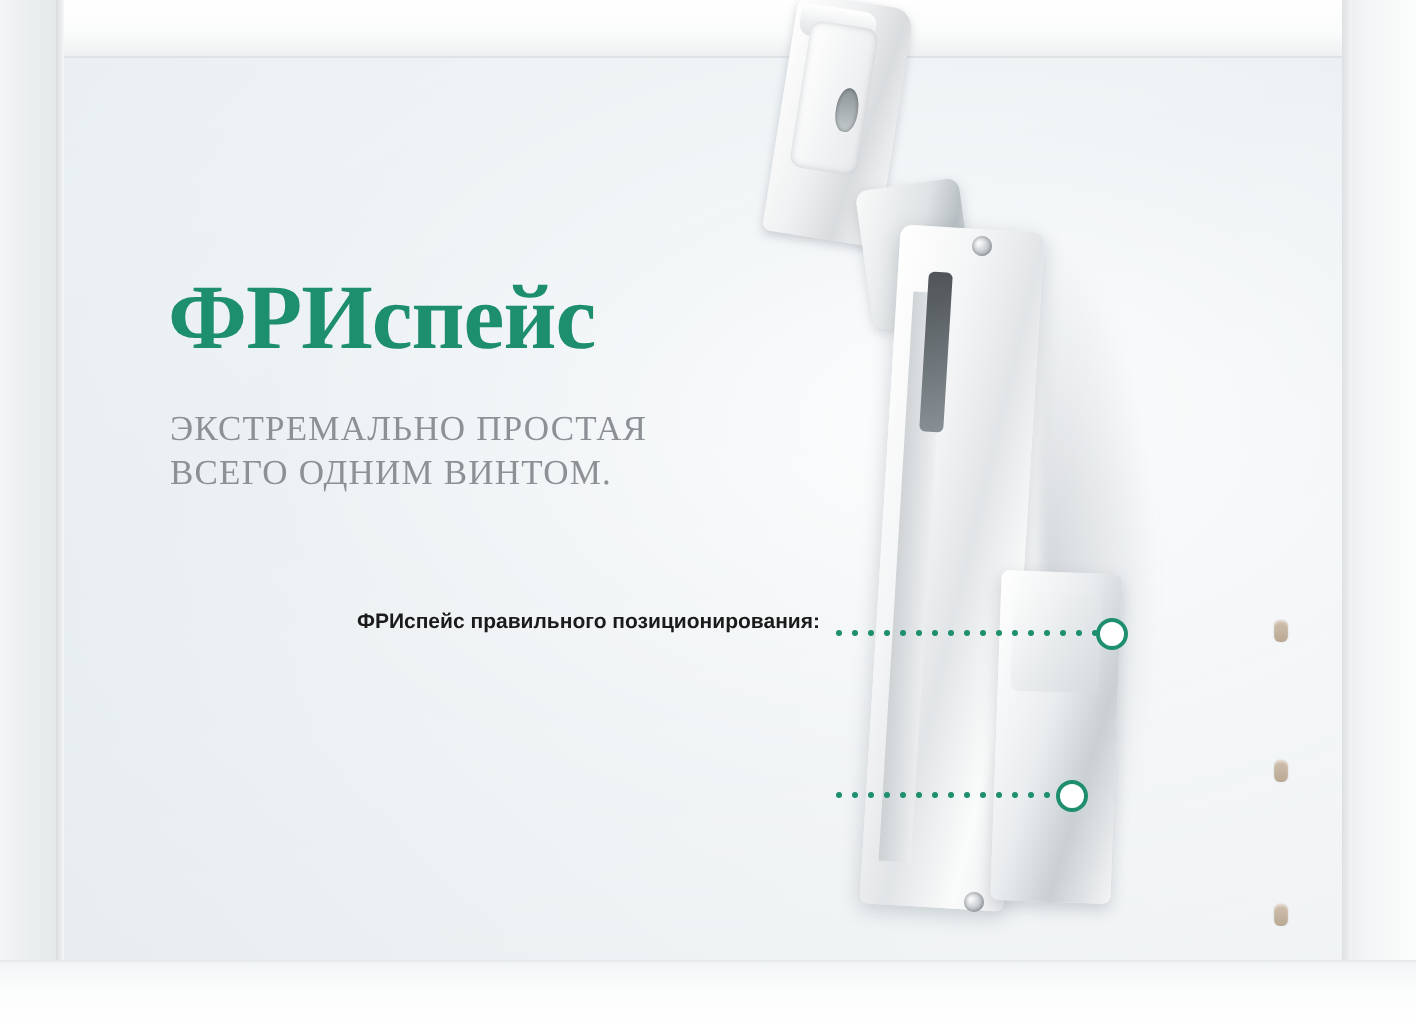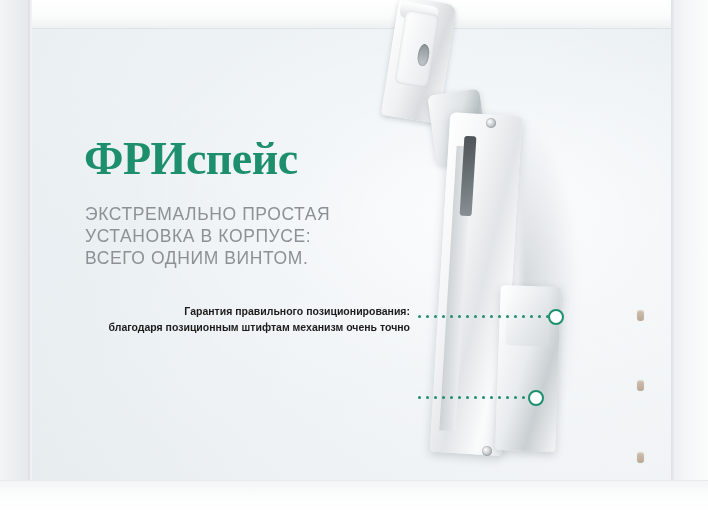--- a/index.html
+++ b/index.html
@@ -206,21 +206,21 @@
     font-family: "Liberation Serif", serif;
     font-size: 46px;
     font-weight: bold;
     color: #1d8f6e;
     letter-spacing: -0.5px;
     white-space: nowrap;
   }
   .subhead {
     position: absolute;
     left: 85px; top: 203px;
-    font-family: Liberation Sans, sans-serif;
+    font-family: Liberation Serif, serif;
     font-size: 17.5px;
     line-height: 22px;
     color: #8d9196;
     letter-spacing: 0.6px;
   }
   .subhead div { white-space: nowrap; }
 
   
   .callout {
     position: absolute;
@@ -301,28 +301,26 @@
     <div class="bracket"></div>
     <div class="bracket-plate"></div>
     <div class="screw" style="left:116px; top:122px;"></div>
     <div class="screw" style="left:112px; top:450px;"></div>
   </div>
 
   <div class="headline">ФРИспейс</div>
 
   <div class="subhead">
     <div>ЭКСТРЕМАЛЬНО ПРОСТАЯ</div>
-    <div>УСТАНОВКА В КОРПУСЕ:</div>
     <div>ВСЕГО ОДНИМ ВИНТОМ.</div>
   </div>
 
   <div class="callout callout-1">
     <div class="callout-text">
-      <div>Гарантия правильного позиционирования:</div>
-      <div>благодаря позиционным штифтам механизм очень точно</div>
+      <div>ФРИспейс правильного позиционирования:</div>
     </div>
   </div>
   <div class="dots dots-1">
     <i></i>
       <i></i>
       <i></i>
       <i></i>
       <i></i>
       <i></i>
       <i></i>

